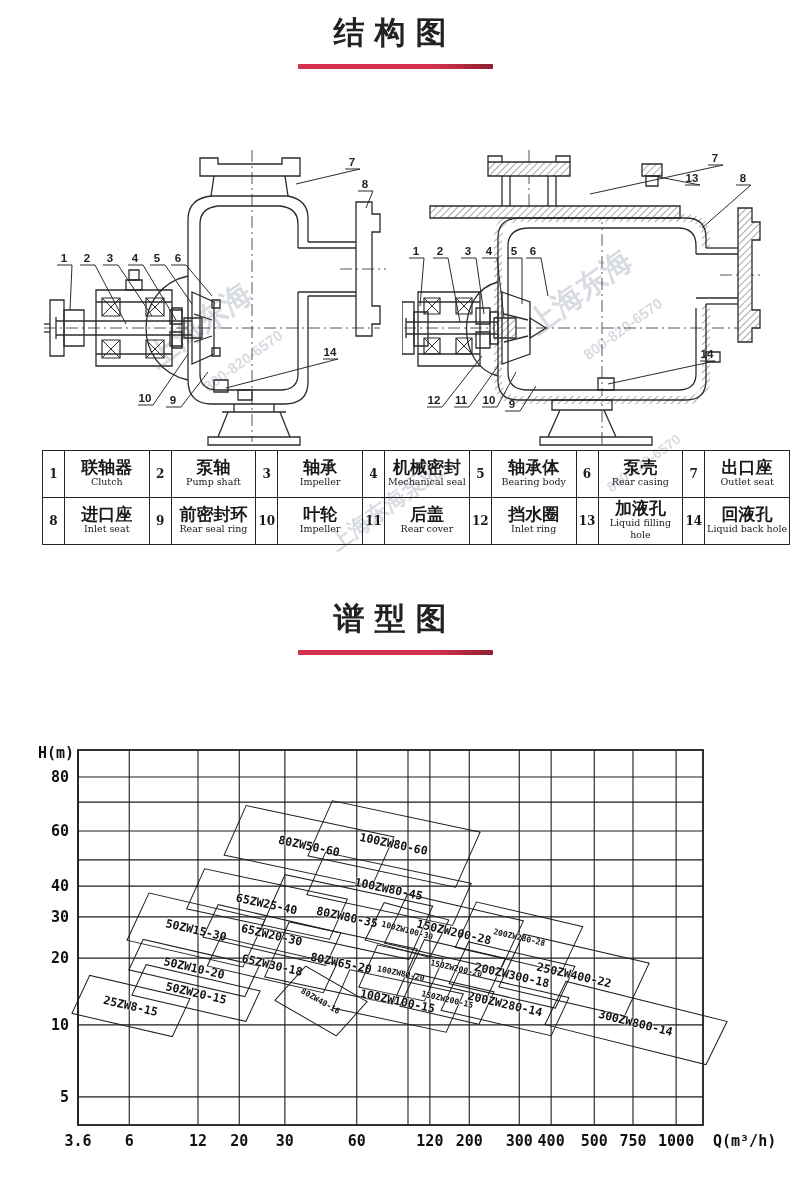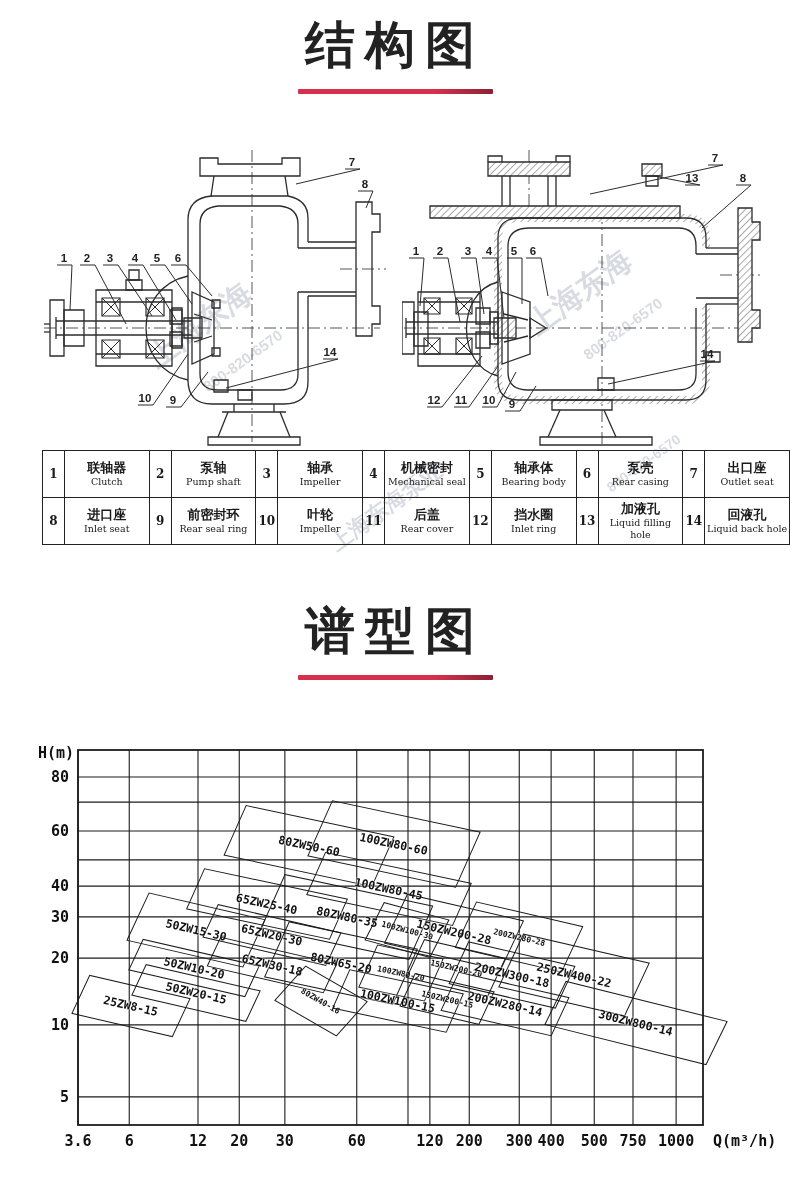--- a/index.html
+++ b/index.html
@@ -1,33 +1,33 @@
 <!DOCTYPE html>
 <html><head>
 <meta charset="utf-8">
 <style>
   html,body{margin:0;padding:0;background:#e8e8e8;}
   .page{position:relative;width:790px;height:1200px;background:#ffffff;overflow:hidden;
         font-family:"Liberation Sans",sans-serif;color:#1a1a1a;}
   .title-block{position:absolute;left:0;width:790px;text-align:center;}
-  .title-block h1{margin:0;font-size:50px;font-weight:800;letter-spacing:10px;color:#222;
+  .title-block h1{margin:0;font-size:31px;font-weight:800;letter-spacing:10px;color:#222;
         font-family:"Liberation Sans",sans-serif;}
   .title-underline{margin:10px auto 0;width:195px;height:5px;border-radius:1px;}
   .wm{position:absolute;color:rgba(125,138,158,0.30);font-weight:bold;white-space:nowrap;
       pointer-events:none;z-index:0;font-family:"Liberation Sans",sans-serif;}
   svg.pump{position:absolute;z-index:1;}
   svg.pump path,svg.pump rect,svg.pump line{vector-effect:non-scaling-stroke;}
   .parts-table{position:absolute;left:42px;top:450px;border-collapse:collapse;
       table-layout:fixed;z-index:1;}
   .parts-table td{border:1.4px solid #222;text-align:center;vertical-align:middle;
       padding:2px 1px;height:42px;background:transparent;}
   .parts-table td.num{width:19px;font-size:12px;font-weight:bold;
       font-family:"DejaVu Serif","Liberation Serif",serif;}
   .parts-table td.name{width:82px;}
-  .parts-table .cn{font-size:13px;font-weight:bold;line-height:15px;
+  .parts-table .cn{font-size:17px;font-weight:bold;line-height:15px;
       font-family:"DejaVu Serif","Liberation Serif",serif;}
   .parts-table .en{font-size:9.5px;line-height:12px;margin-top:1px;
       font-family:"DejaVu Serif","Liberation Serif",serif;}
   #chart-wrap{position:absolute;left:28px;top:732px;width:750px;height:450px;z-index:1;}
   #chart-svg{position:absolute;left:0;top:0;}
   .region-box{position:absolute;border:1.5px solid #1b1b1b;display:flex;align-items:center;
       justify-content:center;pointer-events:none;background:rgba(255,255,255,0.0);}
   .region-box span{font-family:"DejaVu Sans Mono","Liberation Mono",monospace;font-weight:bold;
       color:#101010;white-space:nowrap;text-shadow:0 0 2px #fff,0 0 2px #fff;}
   .tick-label{font-family:"DejaVu Sans Mono","Liberation Mono",monospace;font-weight:bold;

